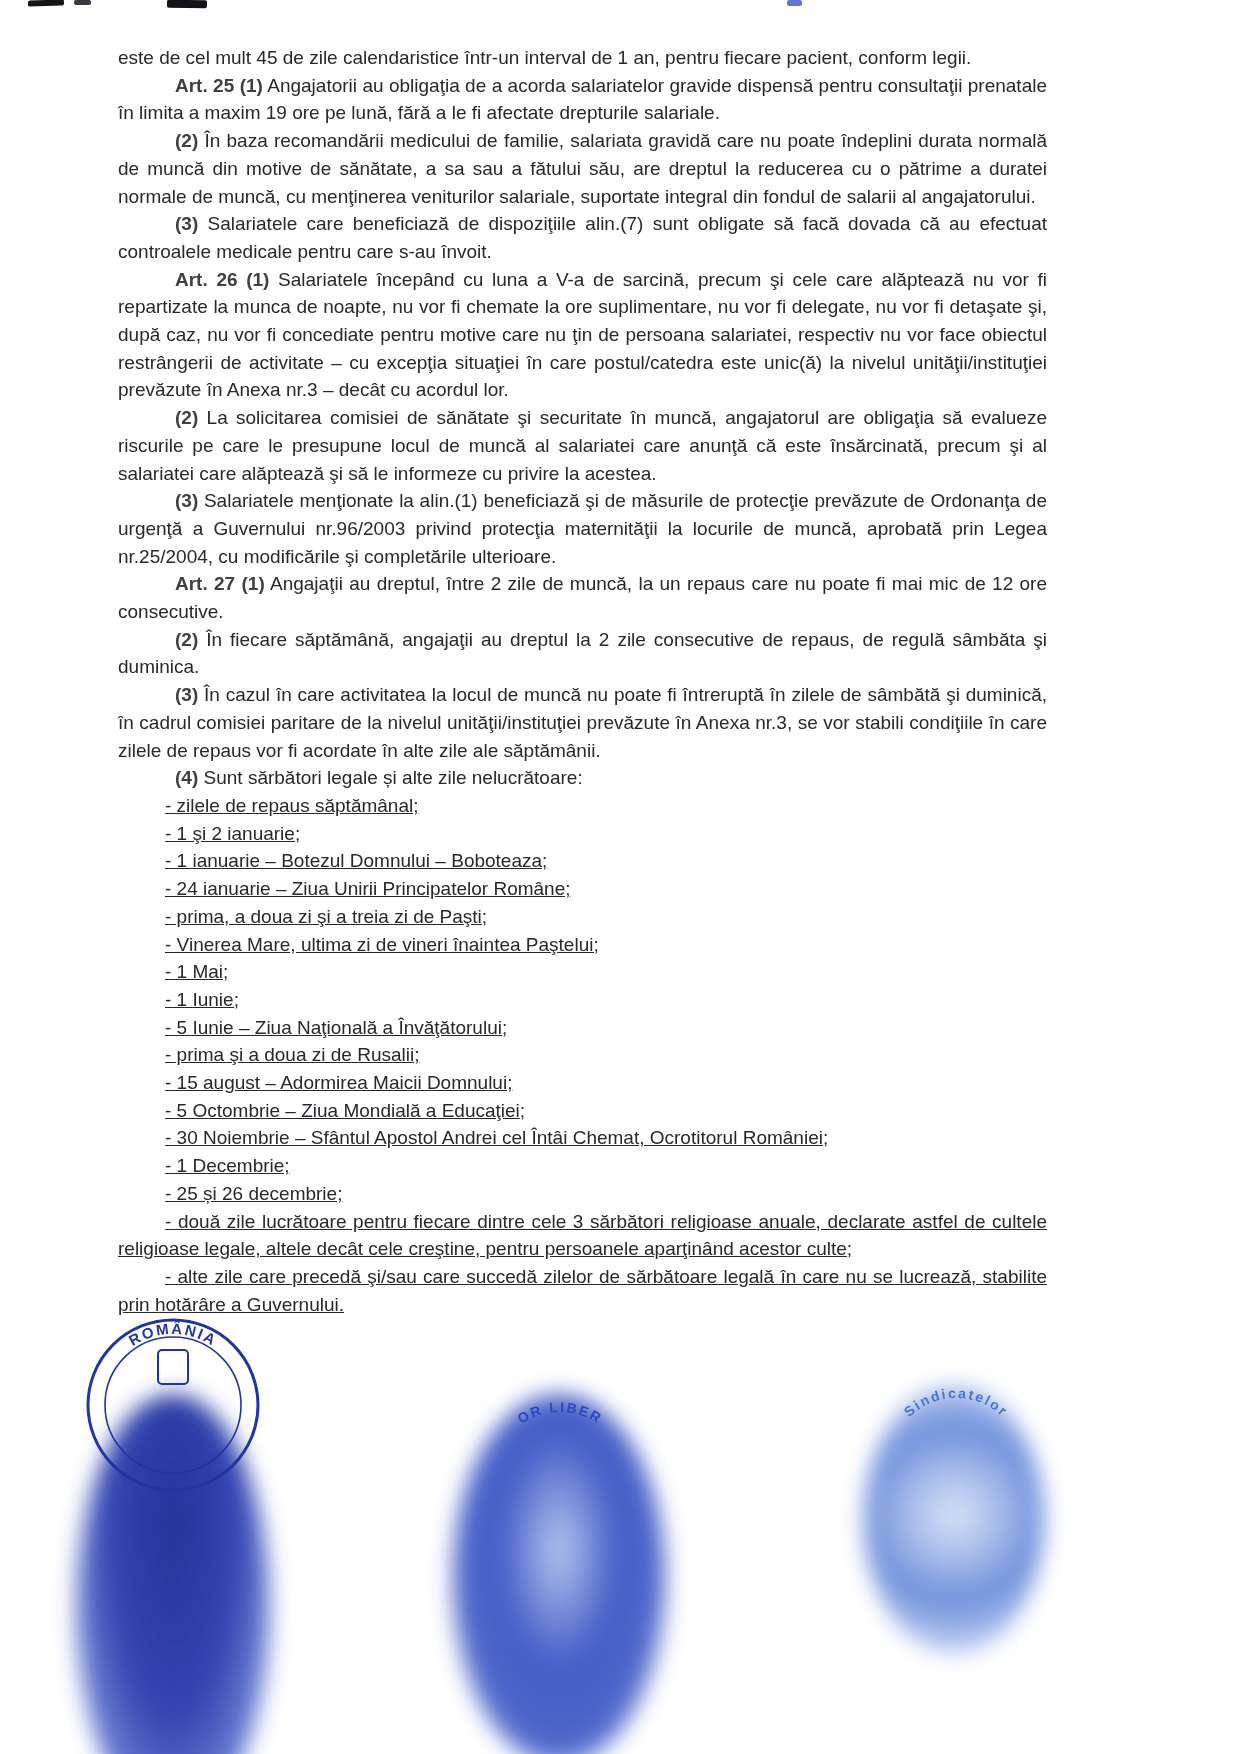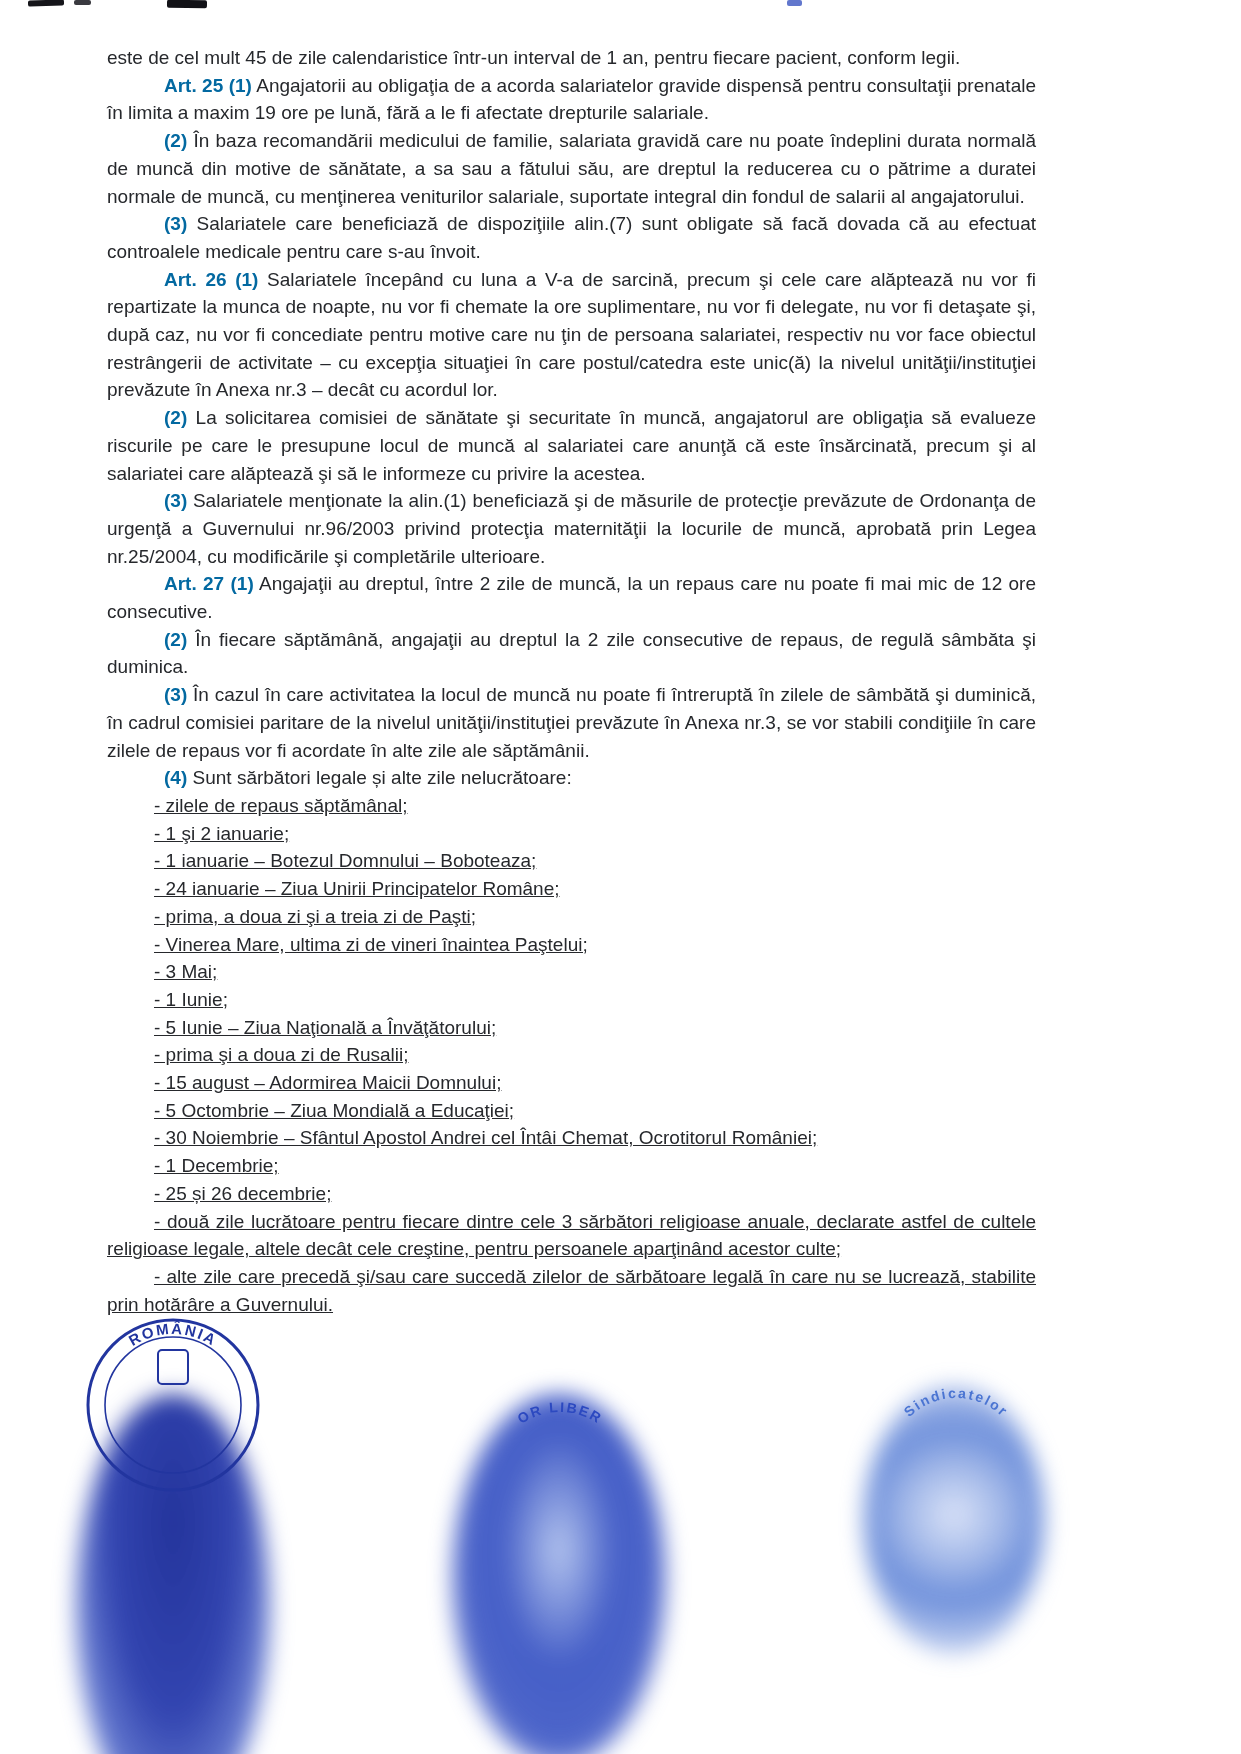--- a/index.html
+++ b/index.html
@@ -6,32 +6,32 @@
   .page {
     position:relative;
     width:1241px; height:1754px;
     background:#ffffff;
     overflow:hidden;
     font-family:"Liberation Sans", sans-serif;
     color:#26282c;
   }
   .content {
     position:absolute;
-    left:107px; top:44px;
+    left:118px; top:44px;
     width:929px;
     text-align:justify;
     font-size:19px;
     line-height:27.7px;
     z-index:2;
   }
   .content p { margin:0; padding:0; }
   .content p.cont { text-indent:0; }
   .content p.para { text-indent:57px; }
   .content p.item { text-indent:47px;text-decoration:underline; }
-  .content b { font-weight:bold; color:#0369a1; }
+  .content b { font-weight:bold; color:#404040; }
 
   
   .artifact { position:absolute; z-index:3; border-radius:2px; }
   .a1 { left:28px;  top:0; width:36px; height:6px; background:#15151a; transform:rotate(-2deg); }
   .a2 { left:74px;  top:0; width:17px; height:5px; background:#3a3a40; }
   .a3 { left:167px; top:0; width:40px; height:8px; background:#121217; transform:rotate(1deg); }
   .a4 { left:787px; top:0; width:15px; height:6px; background:#3b55c0; opacity:.8; }
 
   
   .stamp { position:absolute; z-index:1; }
@@ -110,21 +110,21 @@
       <p class="para"><b>Art. 27 (1)</b><span> Angajaţii au dreptul, între 2 zile de muncă, la un repaus care nu poate fi mai mic de 12 ore consecutive.</span></p>
       <p class="para"><b>(2)</b><span> În fiecare săptămână, angajaţii au dreptul la 2 zile consecutive de repaus, de regulă sâmbăta şi duminica.</span></p>
       <p class="para"><b>(3)</b><span> În cazul în care activitatea la locul de muncă nu poate fi întreruptă în zilele de sâmbătă şi duminică, în cadrul comisiei paritare de la nivelul unităţii/instituţiei prevăzute în Anexa nr.3, se vor stabili condiţiile în care zilele de repaus vor fi acordate în alte zile ale săptămânii.</span></p>
       <p class="para"><b>(4)</b><span> Sunt sărbători legale și alte zile nelucrătoare:</span></p>
       <p class="item"><span>- zilele de repaus săptămânal;</span></p>
       <p class="item"><span>- 1 şi 2 ianuarie;</span></p>
       <p class="item"><span>- 1 ianuarie – Botezul Domnului – Boboteaza;</span></p>
       <p class="item"><span>- 24 ianuarie – Ziua Unirii Principatelor Române;</span></p>
       <p class="item"><span>- prima, a doua zi şi a treia zi de Paşti;</span></p>
       <p class="item"><span>- Vinerea Mare, ultima zi de vineri înaintea Paştelui;</span></p>
-      <p class="item"><span>- 3 Mai;</span></p>
+      <p class="item"><span>- 1 Mai;</span></p>
       <p class="item"><span>- 1 Iunie;</span></p>
       <p class="item"><span>- 5 Iunie – Ziua Naţională a Învăţătorului;</span></p>
       <p class="item"><span>- prima şi a doua zi de Rusalii;</span></p>
       <p class="item"><span>- 15 august – Adormirea Maicii Domnului;</span></p>
       <p class="item"><span>- 5 Octombrie – Ziua Mondială a Educaţiei;</span></p>
       <p class="item"><span>- 30 Noiembrie – Sfântul Apostol Andrei cel Întâi Chemat, Ocrotitorul României;</span></p>
       <p class="item"><span>- 1 Decembrie;</span></p>
       <p class="item"><span>- 25 și 26 decembrie;</span></p>
       <p class="item"><span>- două zile lucrătoare pentru fiecare dintre cele 3 sărbători religioase anuale, declarate astfel de cultele religioase legale, altele decât cele creştine, pentru persoanele aparţinând acestor culte;</span></p>
       <p class="item"><span>- alte zile care precedă şi/sau care succedă zilelor de sărbătoare legală în care nu se lucrează, stabilite prin hotărâre a Guvernului.</span></p>

